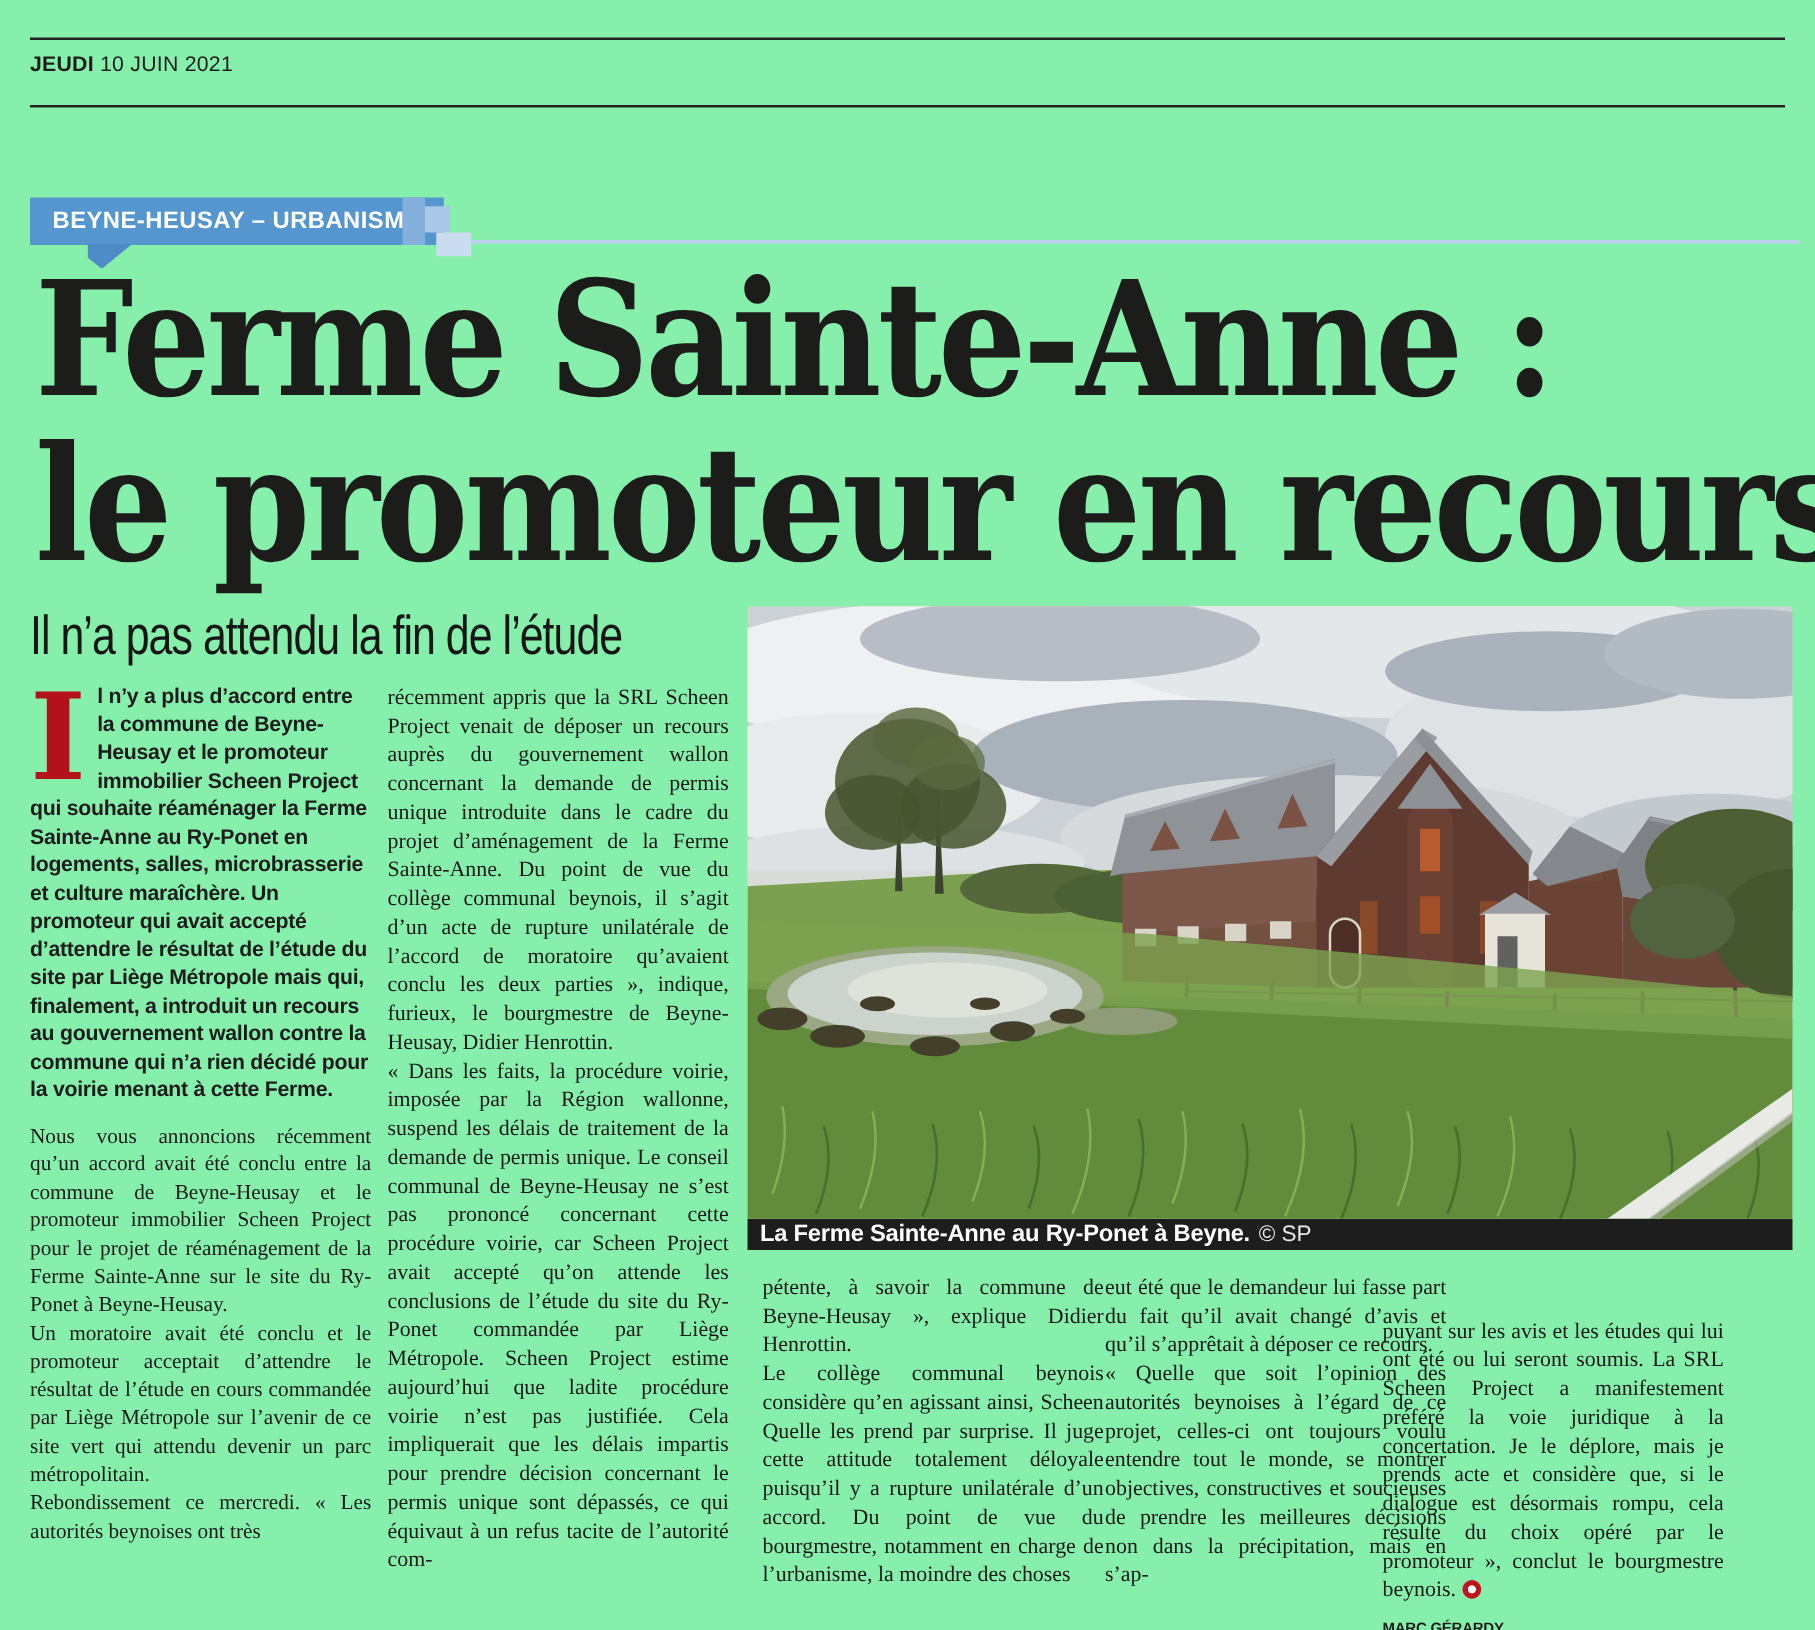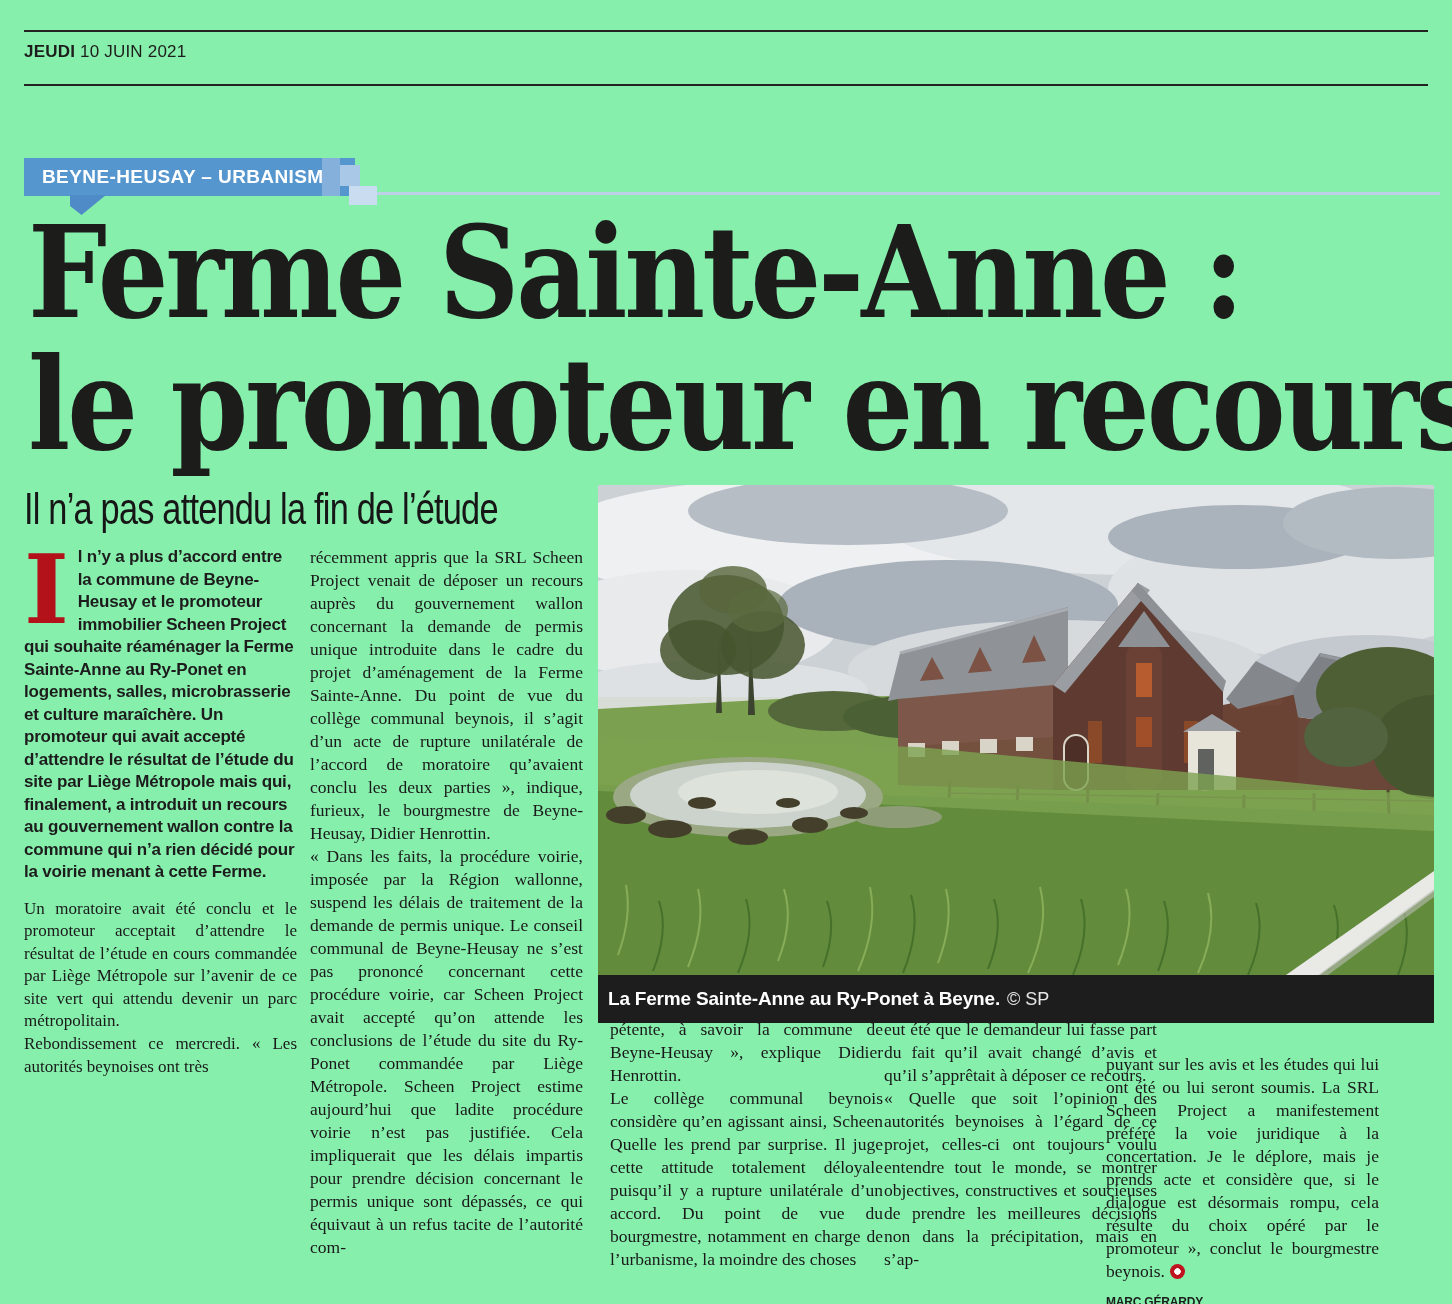--- a/index.html
+++ b/index.html
@@ -56,21 +56,21 @@
     font-family:"Liberation Sans",sans-serif;font-weight:700;font-size:17px;line-height:22.5px;
     letter-spacing:-.2px;color:#1c1c1c;text-align:left;margin-bottom:14px !important;
   }
   .dropcap{
     float:left;font-family:"DejaVu Serif",serif;font-weight:700;color:#b3121a;
     font-size:96px;line-height:76px;margin:6px 9px 0 0;
   }
   .photo{position:absolute;left:598px;top:485px;width:836px;}
   .photo svg{display:block;}
   .caption-bar{
-    height:48px;background:#1d1d1d;display:flex;align-items:center;padding:0 10px;
+    height:25px;background:#1d1d1d;display:flex;align-items:center;padding:0 10px;
     font-family:"Liberation Sans",sans-serif;
   }
   .caption-text{font-weight:700;font-size:19px;color:#ffffff;letter-spacing:-.2px;}
   .caption-credit{font-weight:400;font-size:18px;color:#e6e6e6;margin-left:7px;}
   .end-mark{
     display:inline-block;width:15px;height:15px;border-radius:50%;
     background:radial-gradient(circle at 50% 50%, #ffffff 0 3px, #c01320 3.5px);
     vertical-align:-2px;margin-left:5px;
   }
   .byline{
@@ -99,20 +99,21 @@
 
   <div class="headline">
     <div>Ferme Sainte-Anne :</div>
     <div>le promoteur en recours</div>
   </div>
 
   <div class="subhead">Il n’a pas attendu la fin de l’étude</div>
 
   <div class="col col1">
     <p class="intro"><span class="dropcap">I</span><span>l n’y a plus d’accord entre la commune de Beyne-Heusay et le promoteur immobilier Scheen Project qui souhaite réaménager la Ferme Sainte-Anne au Ry-Ponet en logements, salles, microbrasserie et culture maraîchère. Un promoteur qui avait accepté d’attendre le résultat de l’étude du site par Liège Métropole mais qui, finalement, a introduit un recours au gouvernement wallon contre la commune qui n’a rien décidé pour la voirie menant à cette Ferme.</span></p>
+    <p class="serif">Nous vous annoncions récemment qu’un accord avait été conclu entre la commune de Beyne-Heusay et le promoteur immobilier Scheen Project pour le projet de réaménagement de la Ferme Sainte-Anne sur le site du Ry-Ponet à Beyne-Heusay.</p>
     <p class="serif">Un moratoire avait été conclu et le promoteur acceptait d’attendre le résultat de l’étude en cours commandée par Liège Métropole sur l’avenir de ce site vert qui attendu devenir un parc métropolitain.</p>
     <p class="serif">Rebondissement ce mercredi. « Les autorités beynoises ont très</p>
   </div>
 
   <div class="col col2">
     <p>récemment appris que la SRL Scheen Project venait de déposer un recours auprès du gouvernement wallon concernant la demande de permis unique introduite dans le cadre du projet d’aménagement de la Ferme Sainte-Anne. Du point de vue du collège communal beynois, il s’agit d’un acte de rupture unilatérale de l’accord de moratoire qu’avaient conclu les deux parties », indique, furieux, le bourgmestre de Beyne-Heusay, Didier Henrottin.</p>
     <p>« Dans les faits, la procédure voirie, imposée par la Région wallonne, suspend les délais de traitement de la demande de permis unique. Le conseil communal de Beyne-Heusay ne s’est pas prononcé concernant cette procédure voirie, car Scheen Project avait accepté qu’on attende les conclusions de l’étude du site du Ry-Ponet commandée par Liège Métropole. Scheen Project estime aujourd’hui que ladite procédure voirie n’est pas justifiée. Cela impliquerait que les délais impartis pour prendre décision concernant le permis unique sont dépassés, ce qui équivaut à un refus tacite de l’autorité com-</p>
   </div>
 
   <div class="photo">

